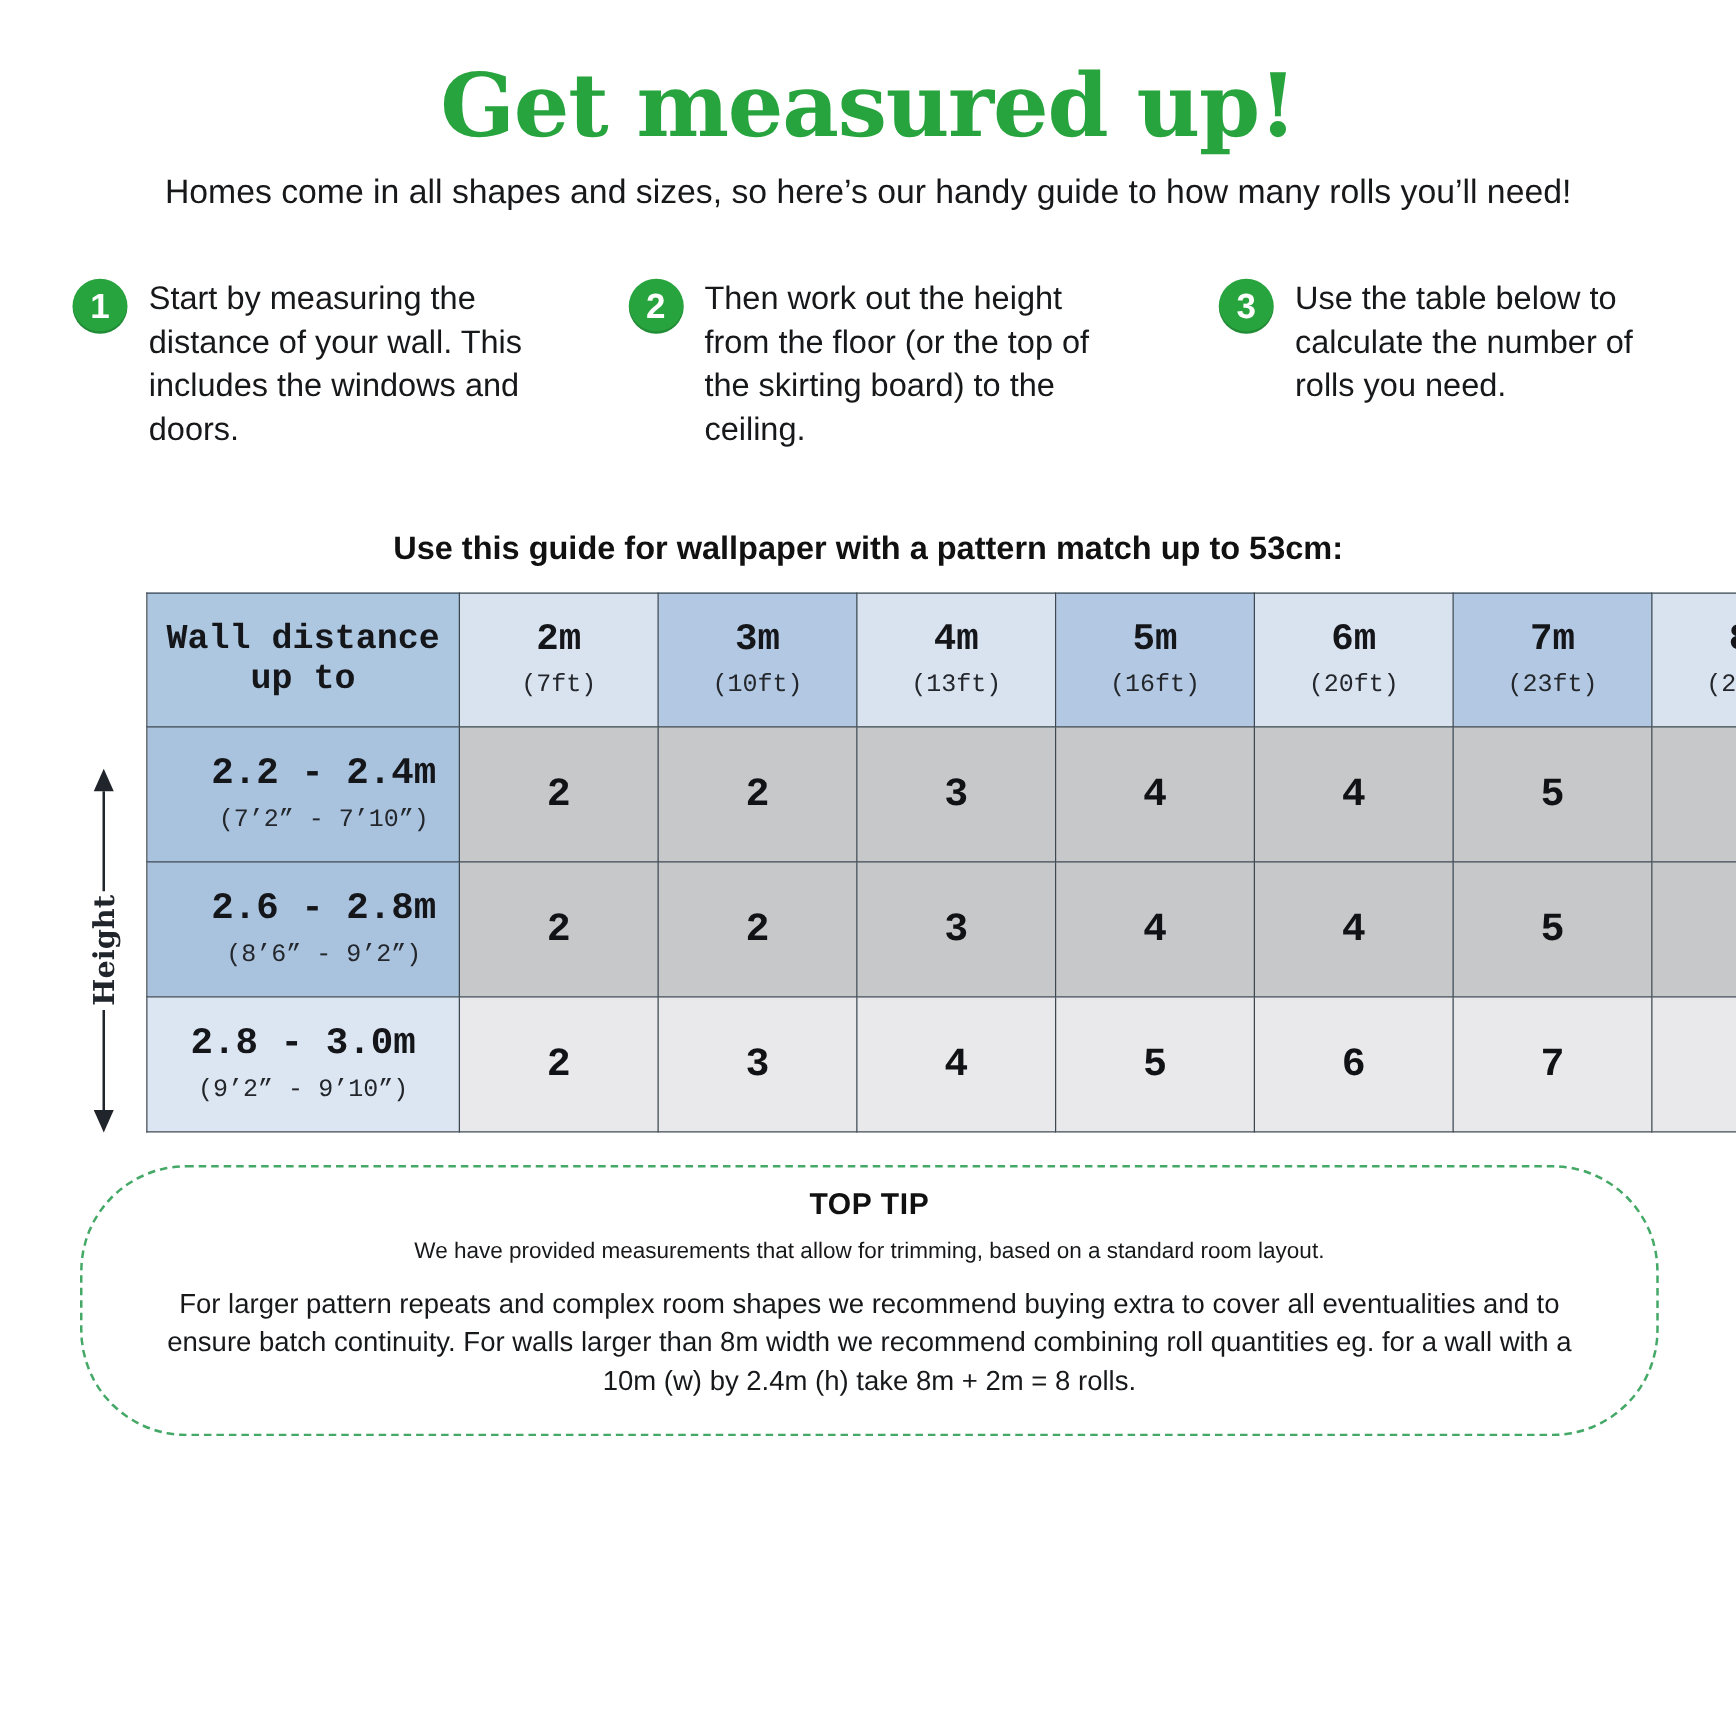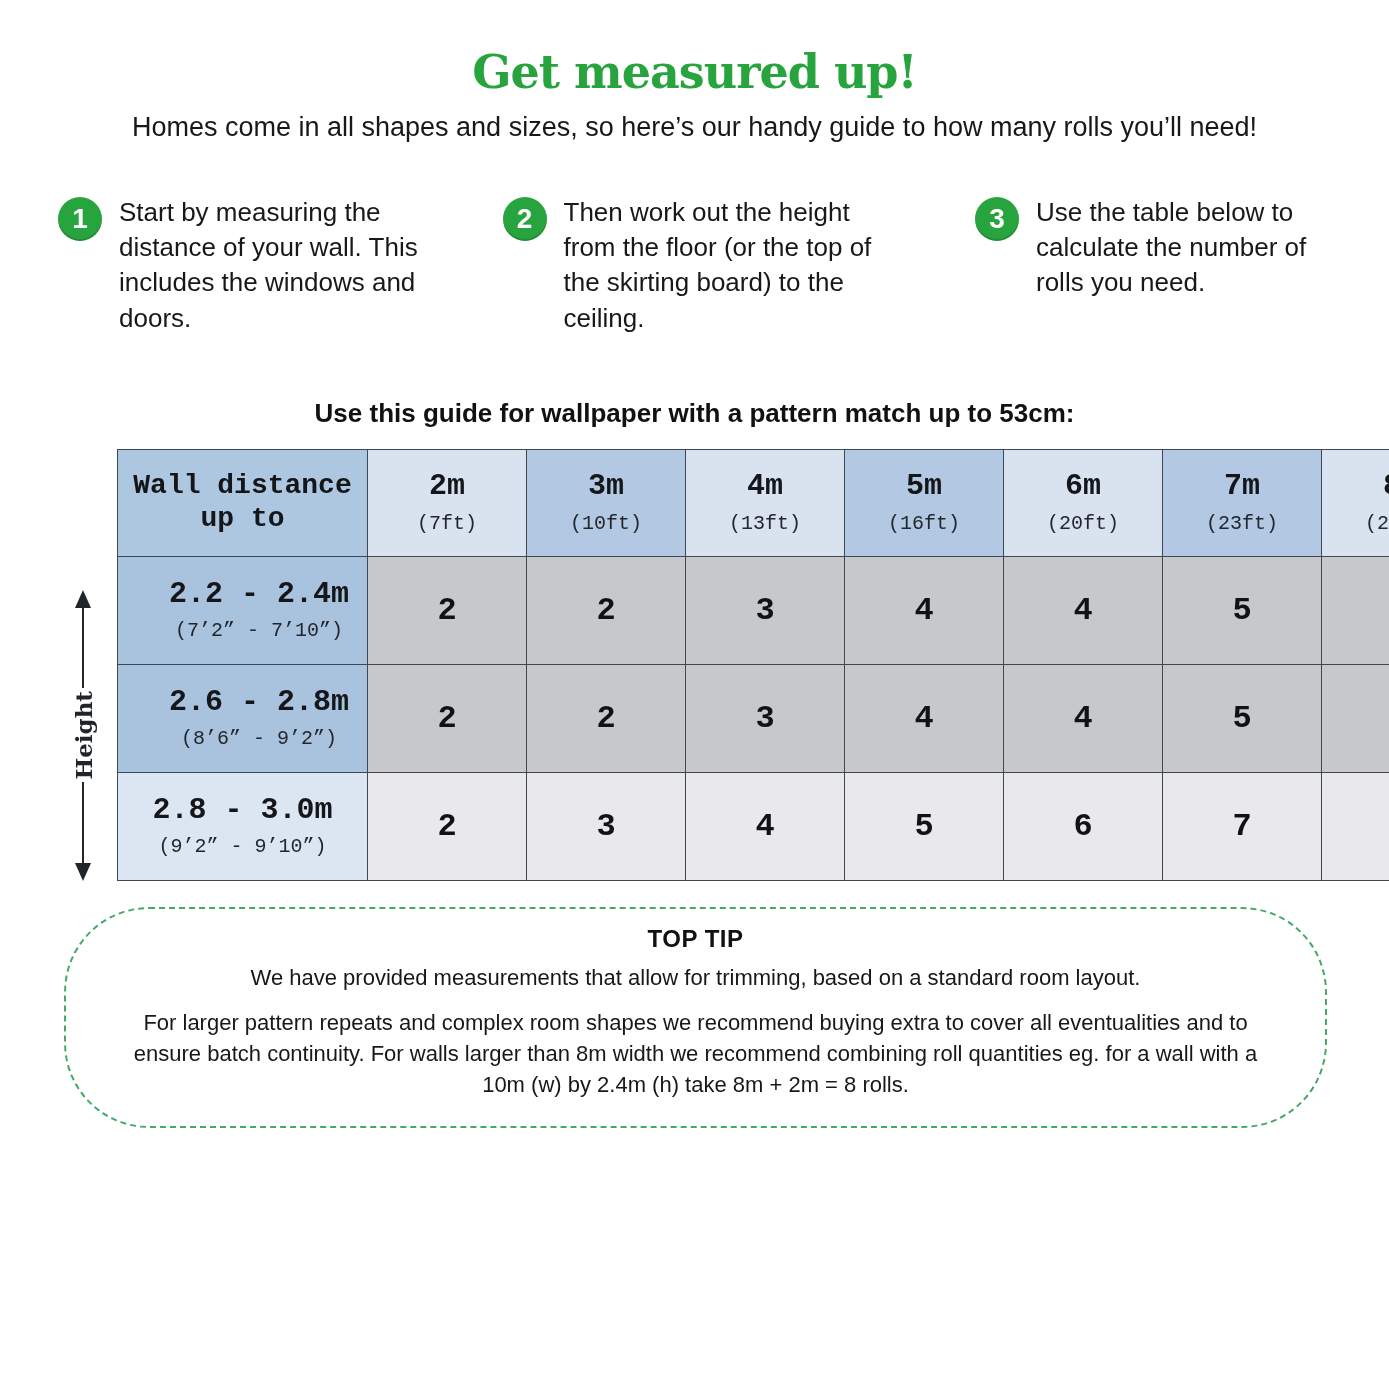--- a/index.html
+++ b/index.html
@@ -19,21 +19,21 @@
   html,body{background:#ffffff;}
   body{
     width:1389px;height:1389px;overflow:hidden;
     font-family:"Liberation Sans",sans-serif;color:var(--ink);
     position:relative;
   }
   
   .title{
     margin-top:48px;text-align:center;
     font-family:"DejaVu Serif",serif;font-weight:bold;
-    font-size:46px;line-height:1.05;color:var(--brand_green);
+    font-size:70px;line-height:1.05;color:var(--brand_green);
     letter-spacing:-1px;
   }
   .subtitle{
     margin-top:16px;text-align:center;
     font-size:27px;color:#17181a;
   }
   
   .steps{
     display:flex;justify-content:space-between;
     margin:52px 62px 0 58px;
@@ -106,21 +106,21 @@
   tbody td{background-image:linear-gradient(rgba(0,0,0,.10),rgba(0,0,0,0) 6%);}
   
   .top-tip{
     margin:26px 62px 0 64px;
     border:2px dashed var(--tip_border_green);
     border-radius:85px;
     padding:16px 46px 26px;
     text-align:center;
   }
   .tip-heading{font-size:24px;font-weight:bold;letter-spacing:.5px;color:#111;}
-  .tip-line1{font-size:22px;margin-top:12px;color:#17181a;}
+  .tip-line1{font-size:18px;margin-top:12px;color:#17181a;}
   .tip-line2{font-size:22px;margin-top:16px;line-height:1.42;color:#17181a;}
 </style>
 </head>
 <body>
 
 <h1 class="title">Get measured up!</h1>
 <p class="subtitle">Homes come in all shapes and sizes, so here’s our handy guide to how many rolls you’ll need!</p>
 
 <div class="steps">
   <div class="step">

